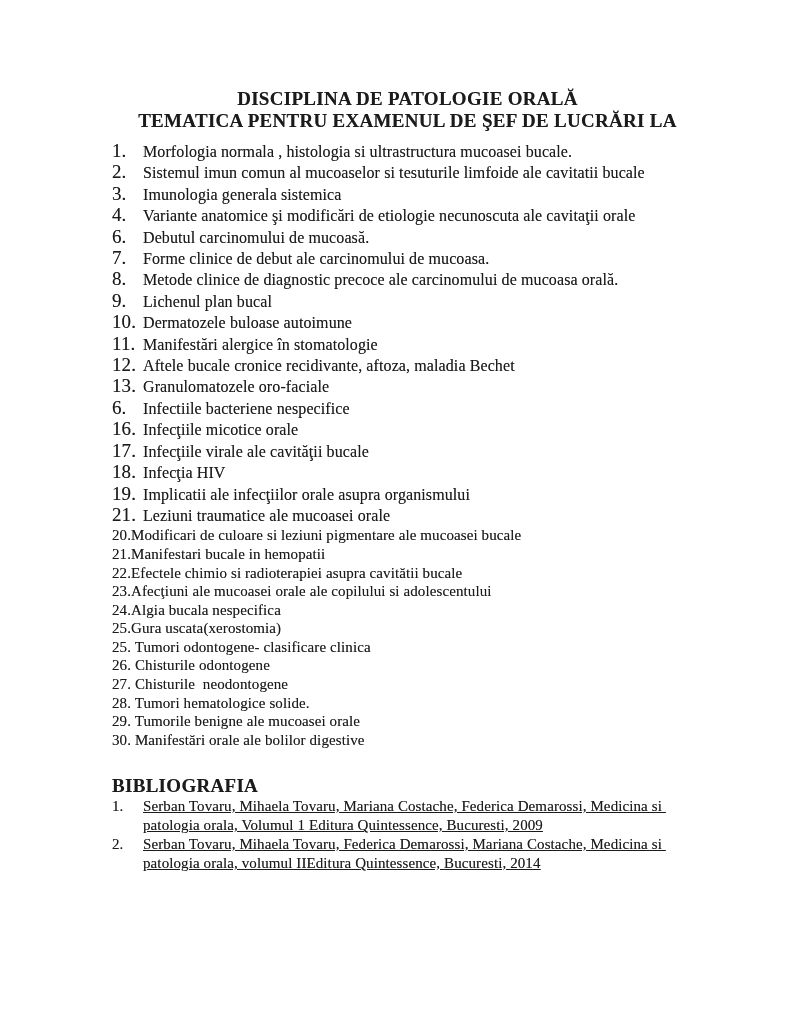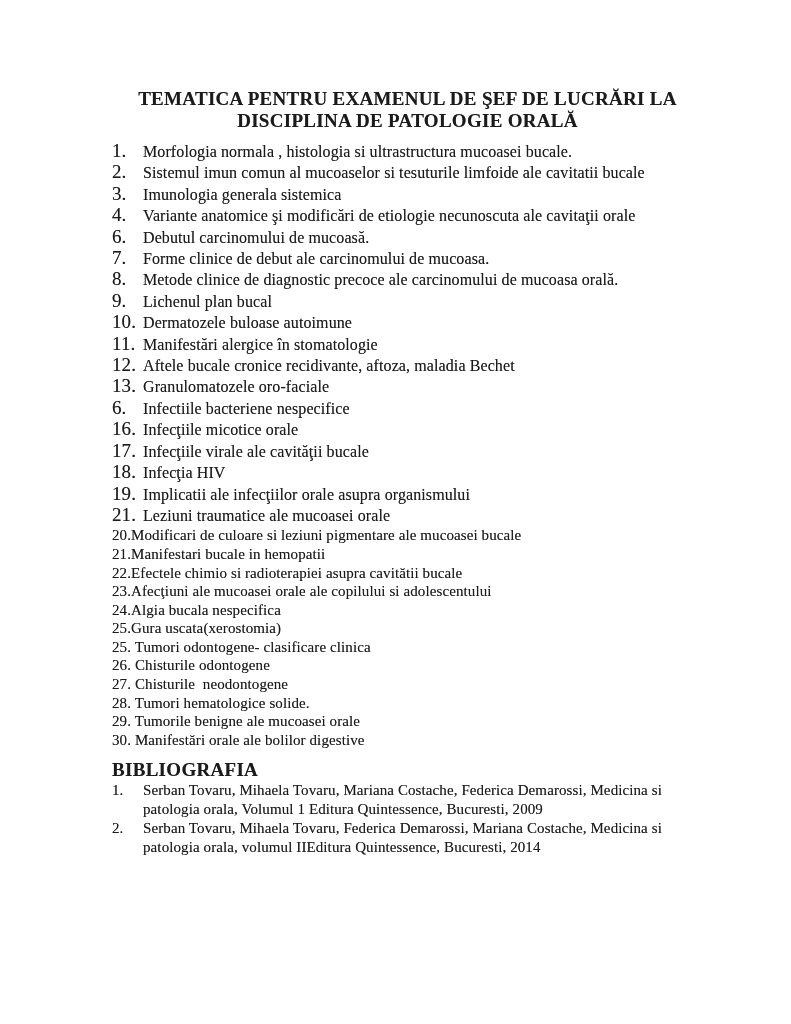--- a/index.html
+++ b/index.html
@@ -42,42 +42,42 @@
     font-size: 19px;
     line-height: 20.4px;
   }
   .g2 .row {
     font-size: 15px;
     line-height: 18.6px;
     white-space: pre-wrap;
   }
   .g2 .num { font-size: 15px; }
   .bib-heading {
-    margin-top: 10px;
+    margin-top: 26px;
     font-weight: bold;
     font-size: 19px;
     line-height: 22px;
     letter-spacing: 0.3px;
   }
   .bib-row {
     display: flex;
     font-size: 15px;
     line-height: 19px;
   }
   .bib-row .bnum { flex: 0 0 31px; }
-  .bib-row .btxt { flex: 1 1 auto; white-space: pre-wrap; }
+  .bib-row .btxt { flex: 1 1 auto; white-space: pre-wrap; text-decoration: underline; }
 </style>
 </head>
 <body>
 
 <div class="page">
 
   <div class="doc-title">
+    <div>DISCIPLINA DE PATOLOGIE ORALĂ</div>
     <div>TEMATICA PENTRU EXAMENUL DE ŞEF DE LUCRĂRI LA</div>
-    <div>DISCIPLINA DE PATOLOGIE ORALĂ</div>
   </div>
 
   <div class="topics g1">
 
       <div class="row"><span class="num">1.</span><span class="txt">Morfologia normala , histologia si ultrastructura mucoasei bucale.</span></div>
 
       <div class="row"><span class="num">2.</span><span class="txt">Sistemul imun comun al mucoaselor si tesuturile limfoide ale cavitatii bucale</span></div>
 
       <div class="row"><span class="num">3.</span><span class="txt">Imunologia generala sistemica</span></div>
 

